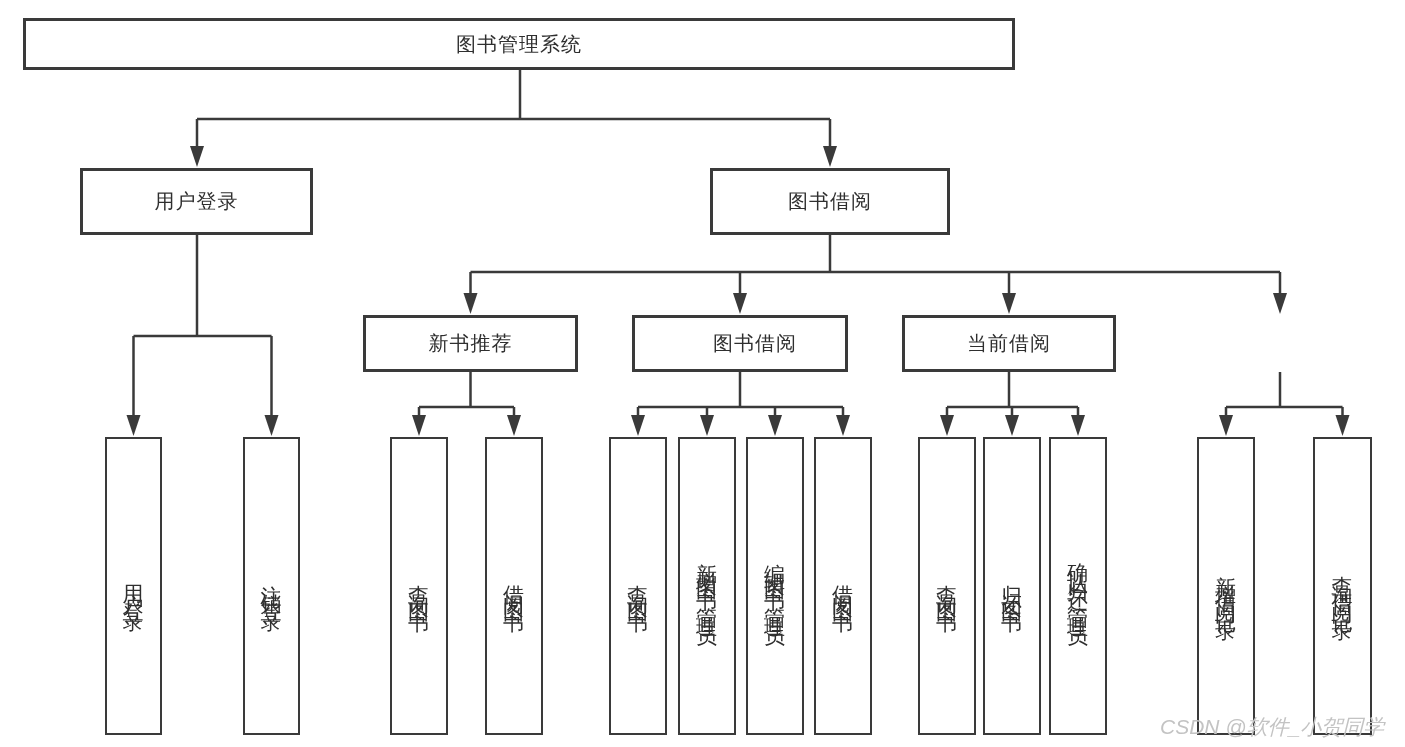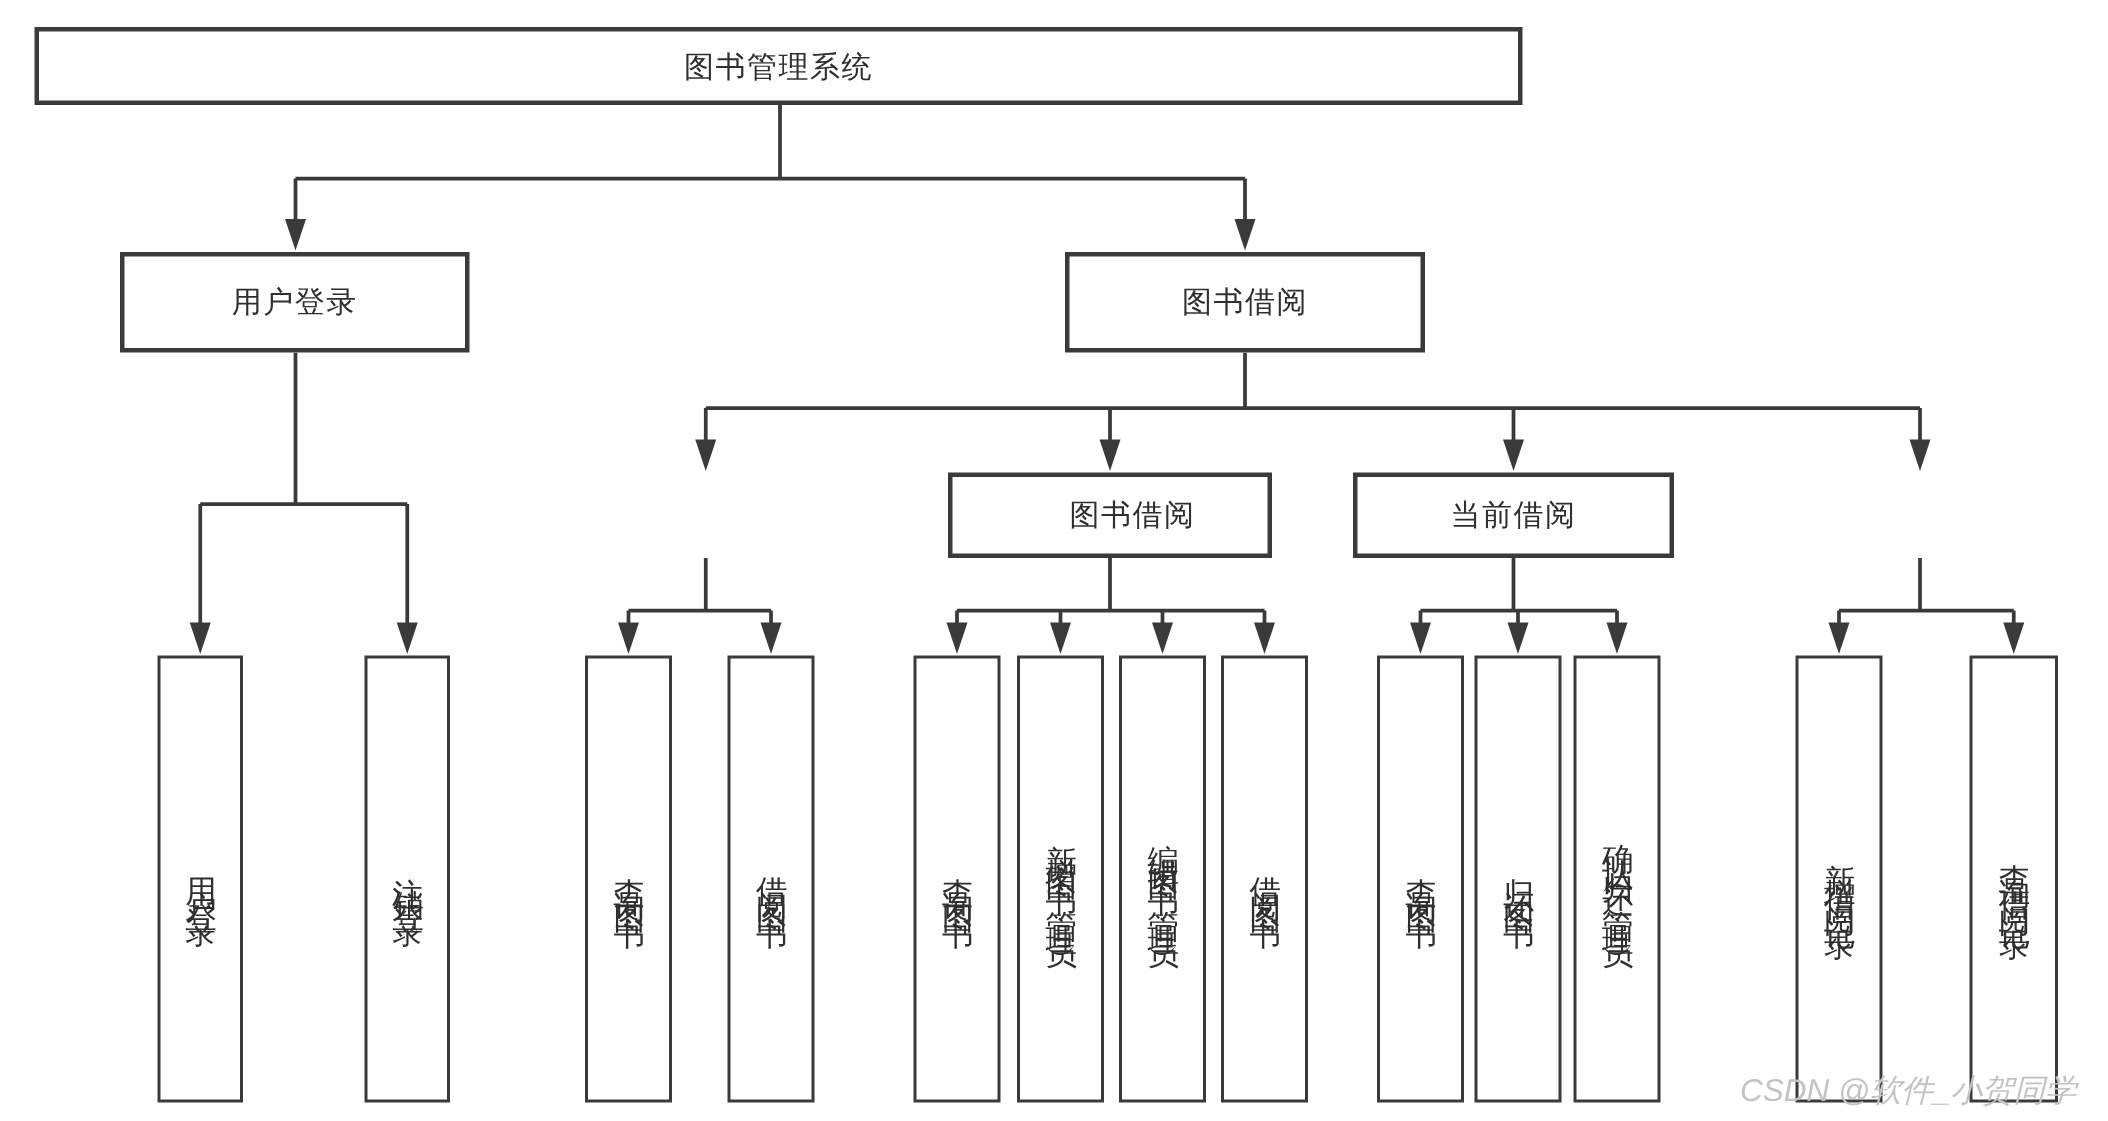--- a/index.html
+++ b/index.html
@@ -111,20 +111,23 @@
     <span>图书管理系统</span>
   </div>
 
   <div class="box" style="left:80px; top:168px; width:233px; height:67px;">
     <span>用户登录</span>
   </div>
   <div class="box" style="left:710px; top:168px; width:240px; height:67px;">
     <span>图书借阅</span>
   </div>
 
+  <div class="box" style="left:363px; top:315px; width:215px; height:57px;">
+    <span>新书推荐</span>
+  </div>
   <div class="box" style="left:632px; top:315px; width:216px; height:57px;padding-left:30px;">
     <span>图书借阅</span>
   </div>
   <div class="box" style="left:902px; top:315px; width:214px; height:57px;">
     <span>当前借阅</span>
   </div>
 
   <div class="box leaf" style="left:105px; top:437px; width:57px; height:298px;">
     <span class="vtext">用户登录</span>
   </div>

